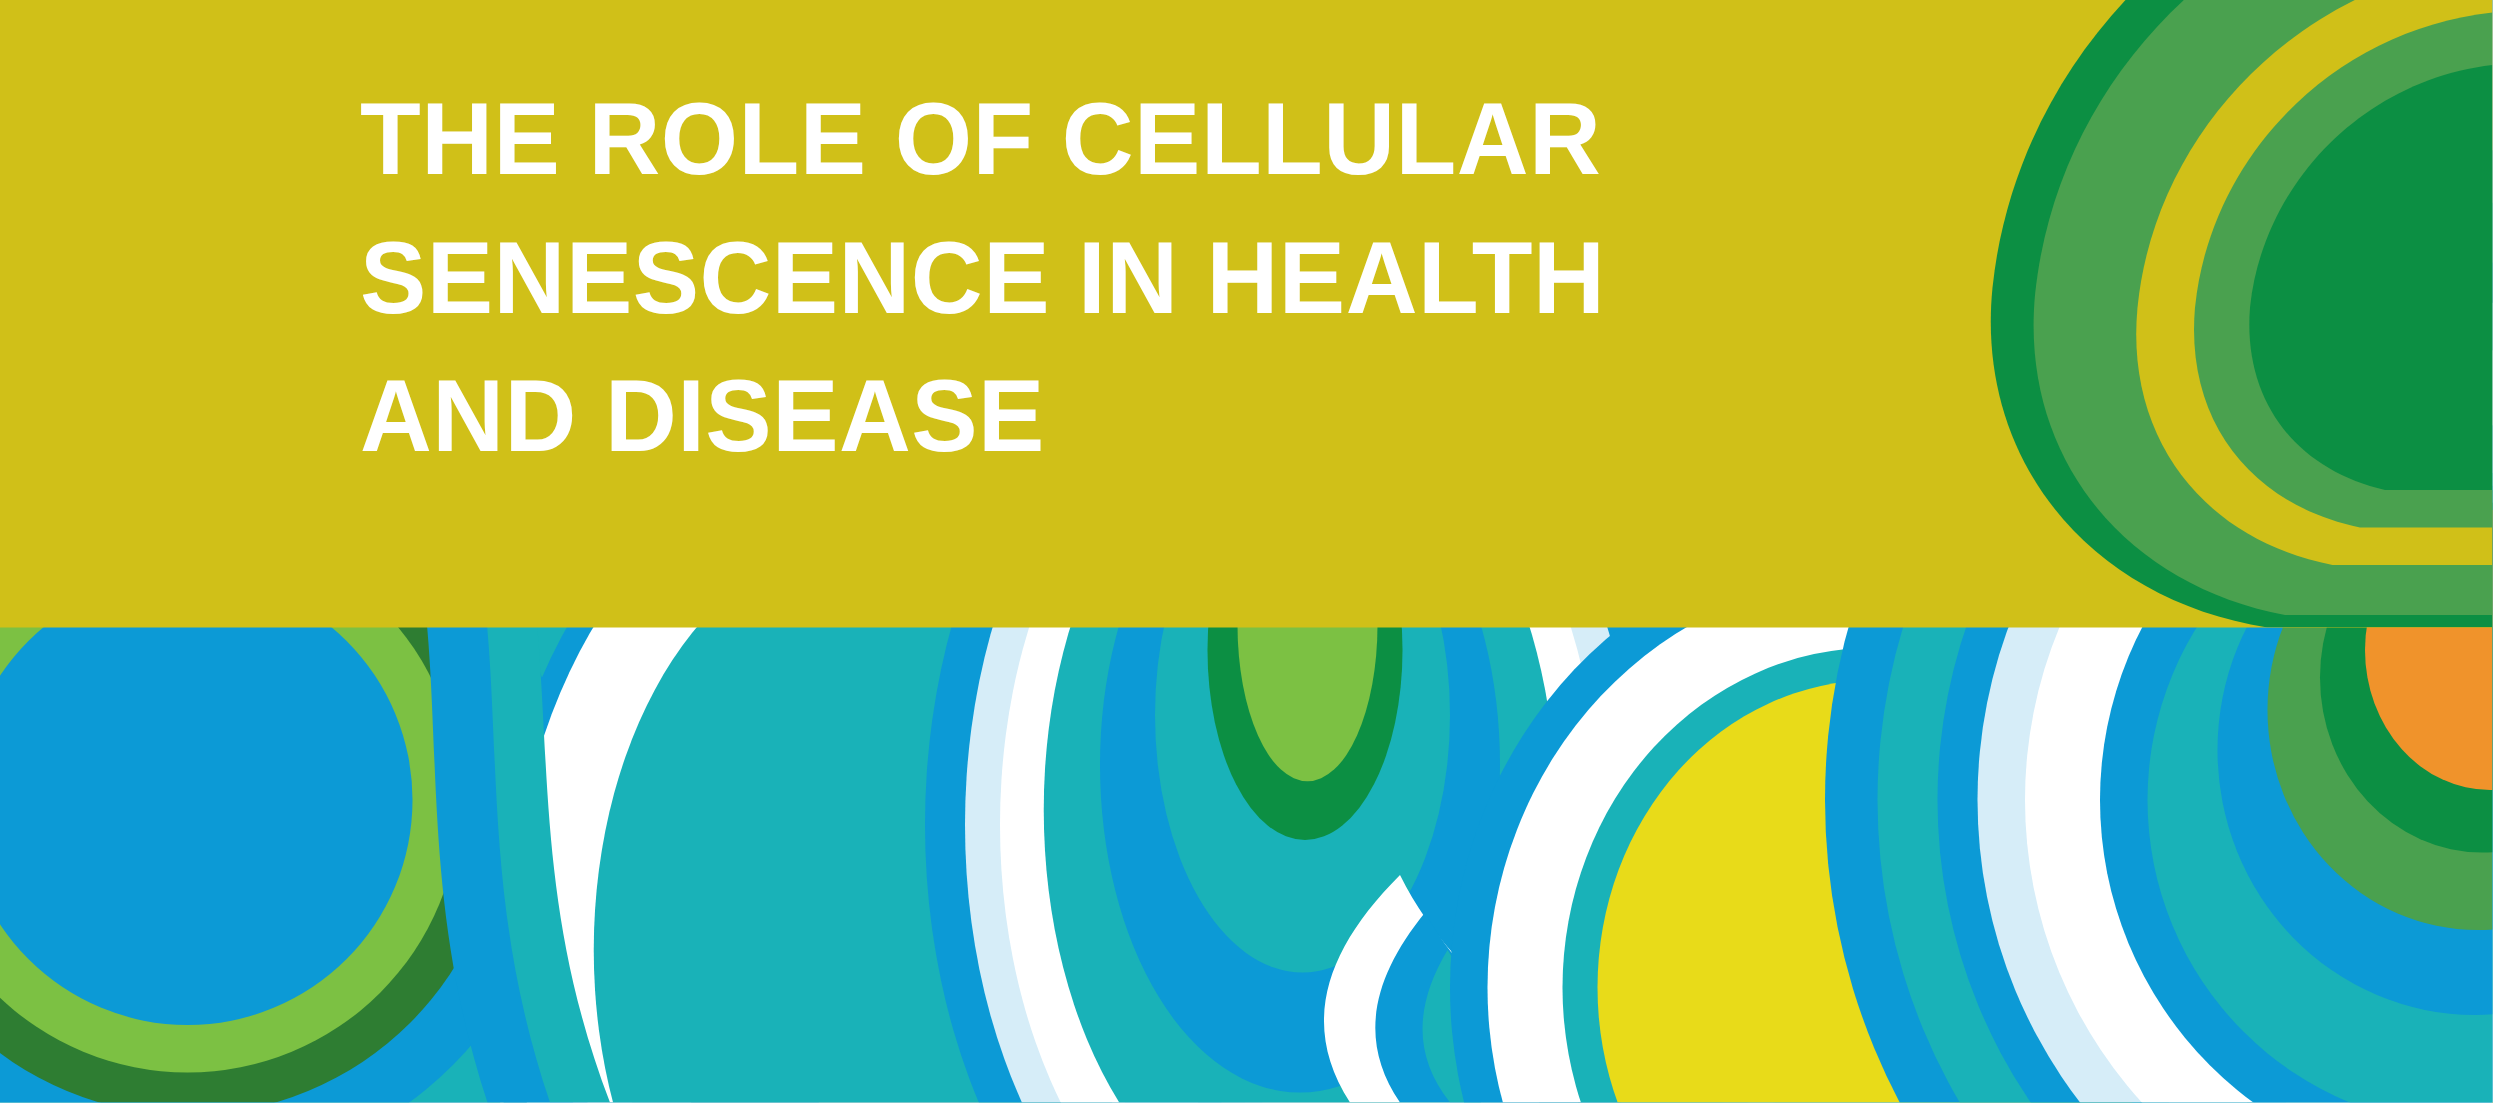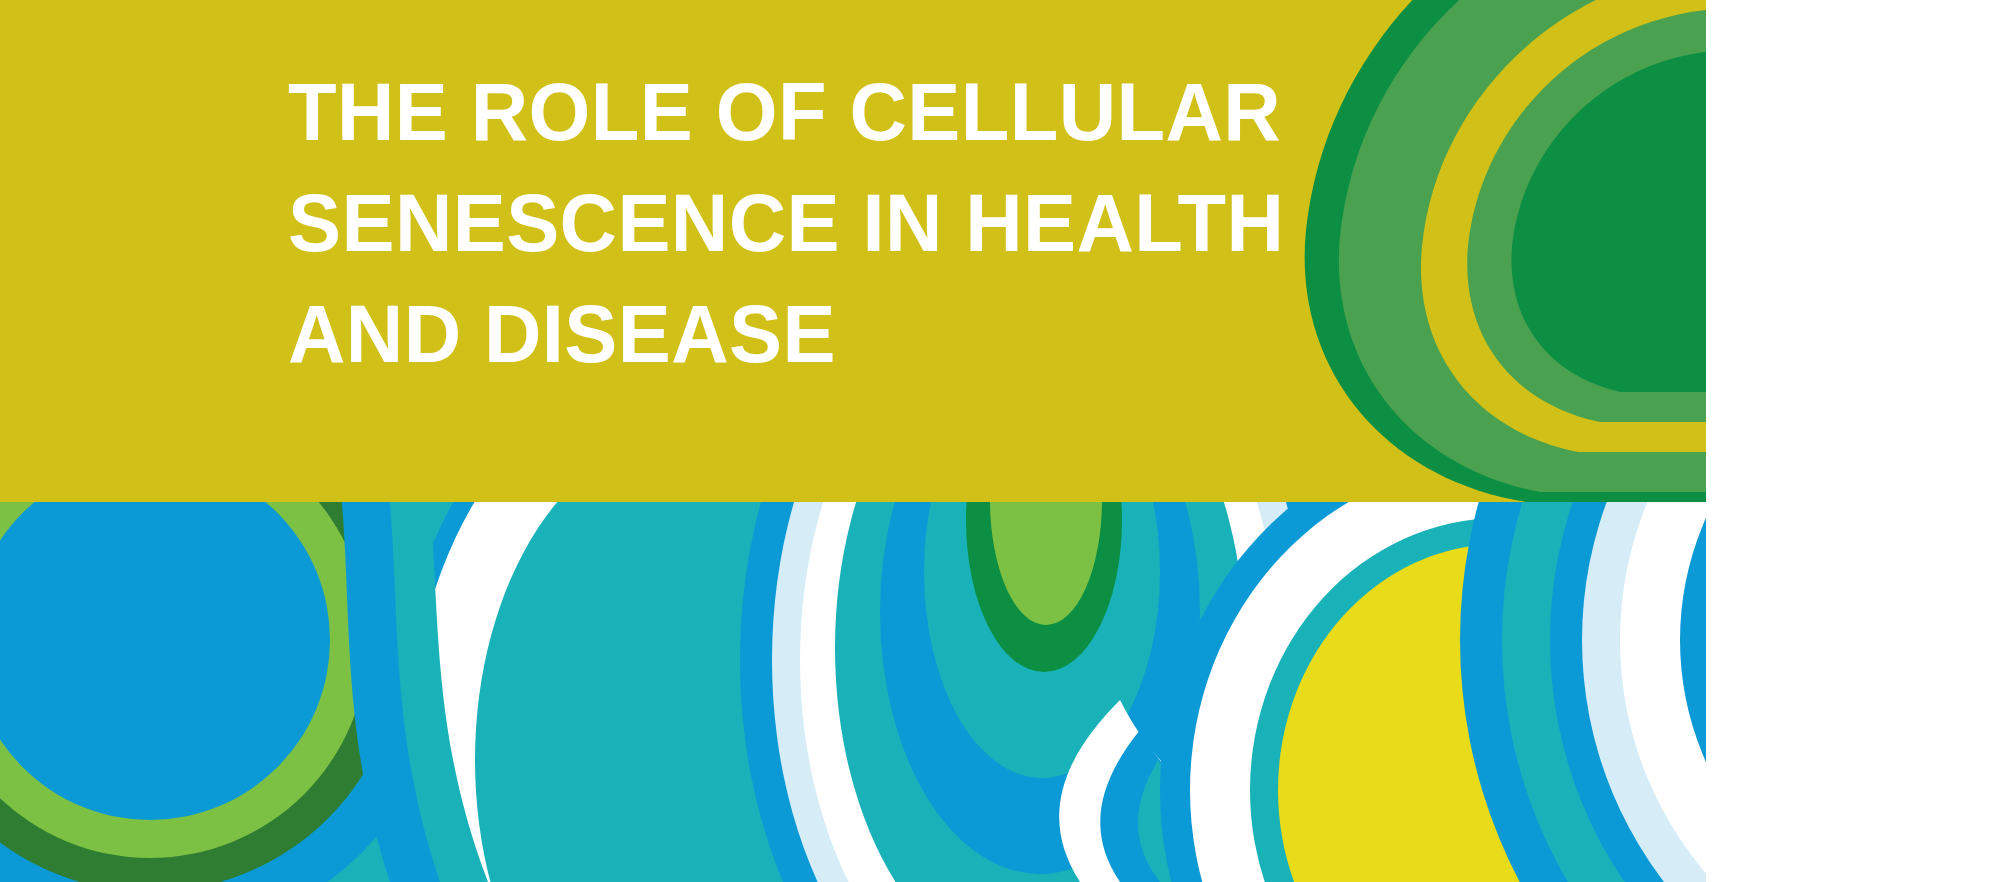--- a/index.html
+++ b/index.html
@@ -1,21 +1,21 @@
 <!DOCTYPE html>
 <html><head>
 <meta charset="utf-8">
 <style>
   * { margin:0; padding:0; box-sizing:border-box; }
   html,body { background:#ffffff; }
   body { font-family:"Liberation Sans", sans-serif; }
 
   #banner {
     position:relative;
-    width:1706px;
+    width:1994px;
     height:882px;
     overflow:hidden;
     background:#0369a1;
   }
 
   
   #pattern-band {
     position:absolute;
     left:0; top:0;
     width:1994px; height:882px;

